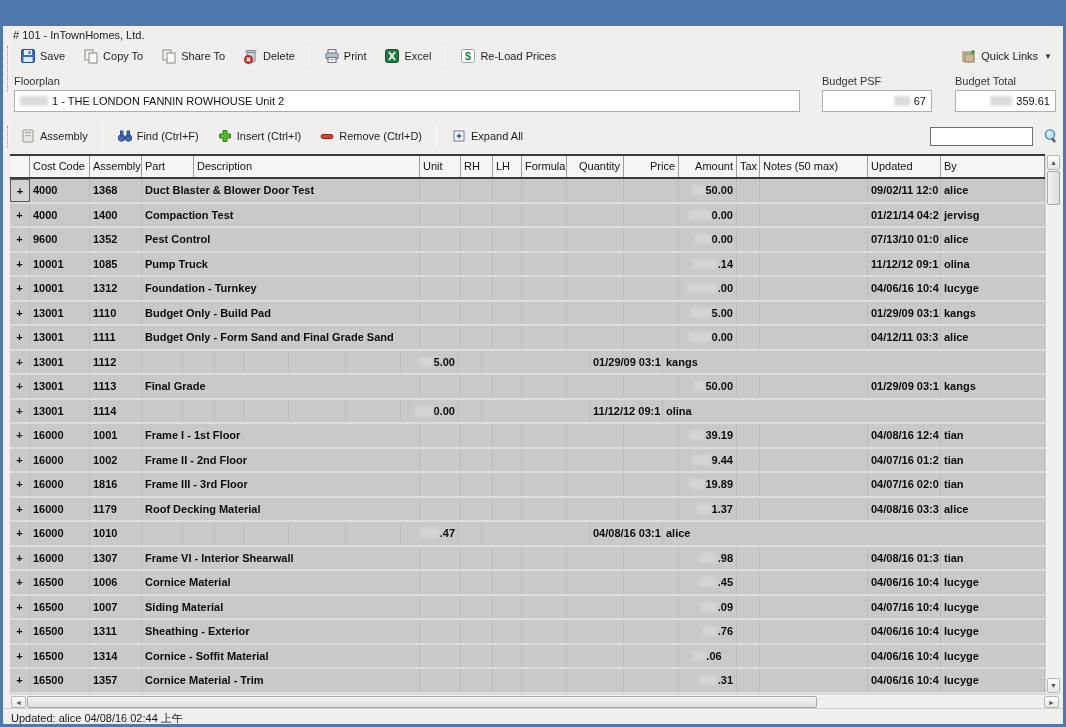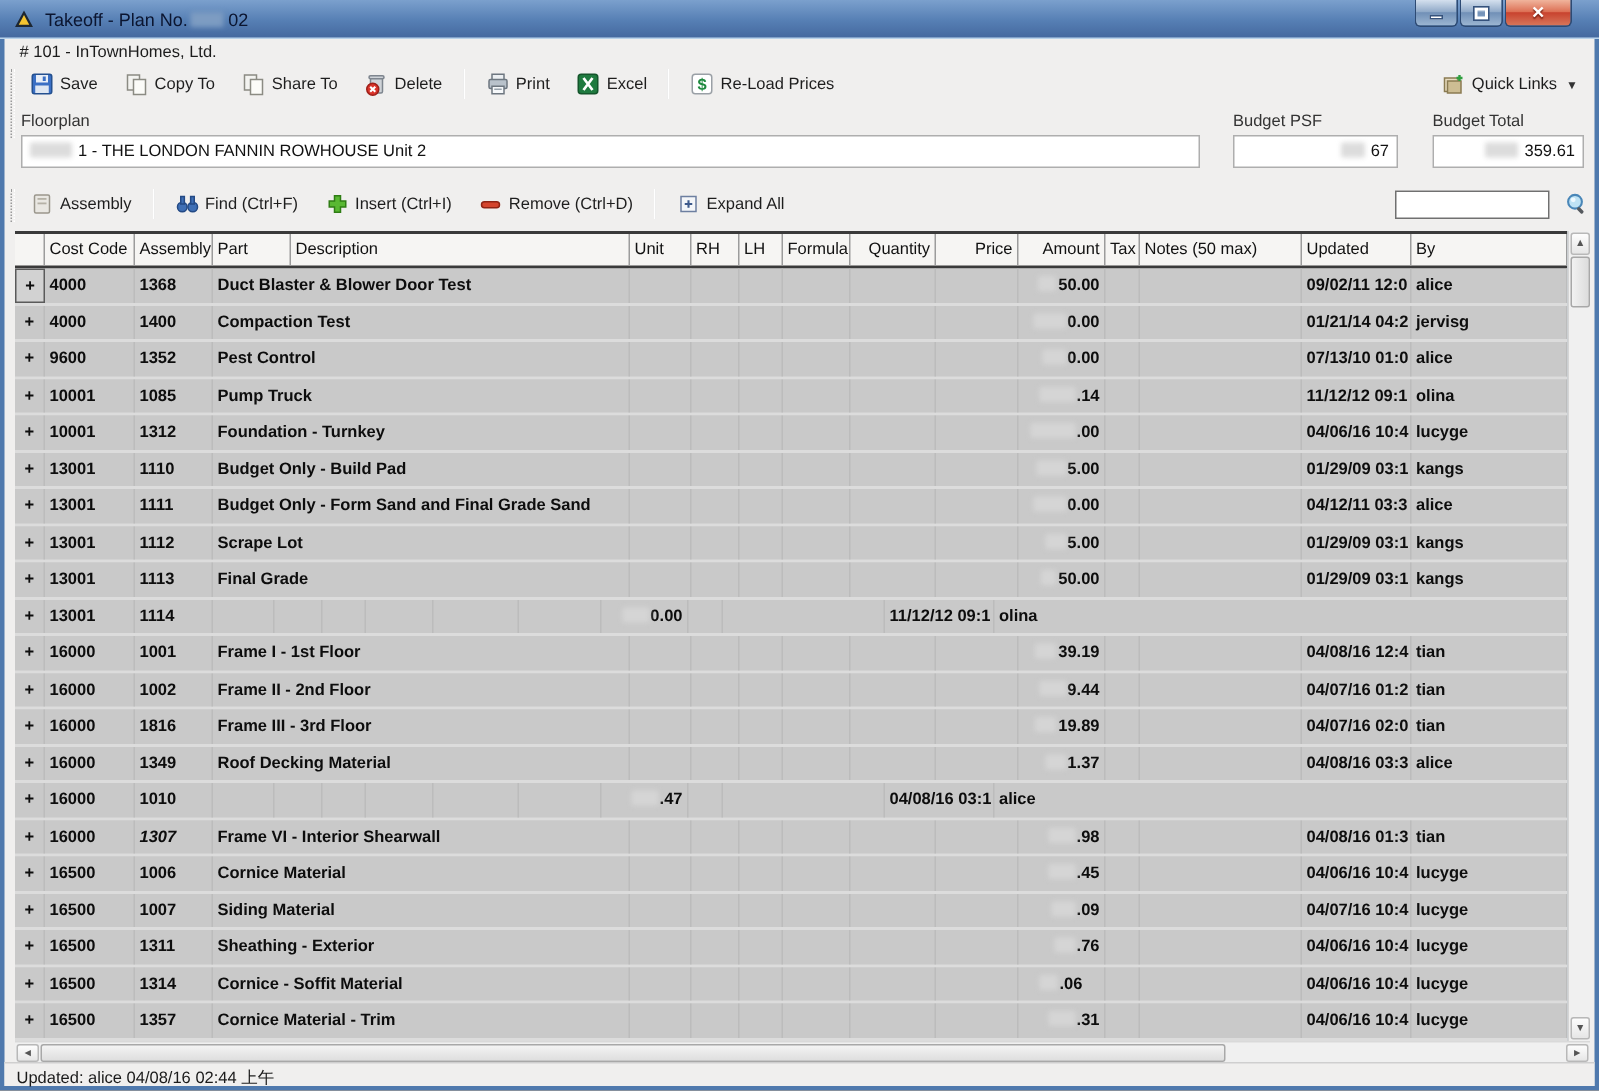--- a/index.html
+++ b/index.html
@@ -70,42 +70,20 @@
     border:1px solid #a8a8a8;border-radius:2px;}
   
   .statusbar{position:absolute;left:0;top:682px;width:100%;height:16px;border-top:1px solid #cfcfcf;
     font-size:11px;color:#1a1a1a;padding:2px 0 0 8px;background:#f0efee;}
 </style>
 </head>
 <body>
 
 <div class="window">
 
-  <div class="titlebar">
-    <svg class="icon16" viewBox="0 0 16 16" width="14" height="14">
-      <polygon points="8,2 14,13 2,13" fill="#1d2733"></polygon>
-      <polygon points="8,5 11.5,11.5 4.5,11.5" fill="#f4c431"></polygon>
-    </svg>
-    <span class="title-text">
-      <span>Takeoff - Plan No.</span>
-      <span class="redact" style="width:22px;background:#7d9cc2;"></span>
-      <span>02</span>
-    </span>
-    <div class="capbtns">
-      <div class="capbtn">
-          <div class="glyph-min"></div>
-        </div>
-      <div class="capbtn">
-          <div class="glyph-max"></div>
-        </div>
-      <div class="capbtn close">
-          <span class="glyph-close">✕</span>
-        </div>
-    </div>
-  </div>
 
   <div class="client">
     <div class="grip" style="top:20px;height:46px;"></div>
 
     <div class="company-bar"># 101 - InTownHomes, Ltd.</div>
 
     <div class="toolbar1">
       <div class="tbtn">
         <svg class="icon16" viewBox="0 0 16 16">
           <rect x="1.5" y="1.5" width="13" height="13" rx="1.5" fill="#3a6fc4" stroke="#24508f"></rect>
@@ -378,21 +356,20 @@
             <div class="gcell r" style="width: 58px;"><span class="redact" style="width: 22px;"></span>0.00</div>
             <div class="gcell" style="width: 23px;"></div>
             <div class="gcell" style="width: 108px;"></div>
             <div class="gcell" style="width: 73px;">04/12/11 03:3</div>
             <div class="gcell" style="width: auto; flex: 1 1 0%;">alice</div>
           </div>
           <div class="grow">
             <div class="gcell center" style="width: 20px;">+</div>
             <div class="gcell" style="width: 60px;">13001</div>
             <div class="gcell" style="width: 52px;">1112</div>
-            <div class="gcell" style="width: 278px;">Scrape Lot</div>
             <div class="gcell" style="width: 41px;"></div>
             <div class="gcell" style="width: 32px;"></div>
             <div class="gcell" style="width: 29px;"></div>
             <div class="gcell" style="width: 45px;"></div>
             <div class="gcell" style="width: 57px;"></div>
             <div class="gcell" style="width: 55px;"></div>
             <div class="gcell r" style="width: 58px;"><span class="redact" style="width: 14px;"></span>5.00</div>
             <div class="gcell" style="width: 23px;"></div>
             <div class="gcell" style="width: 108px;"></div>
             <div class="gcell" style="width: 73px;">01/29/09 03:1</div>
@@ -478,21 +455,21 @@
             <div class="gcell" style="width: 55px;"></div>
             <div class="gcell r" style="width: 58px;"><span class="redact" style="width: 14px;"></span>19.89</div>
             <div class="gcell" style="width: 23px;"></div>
             <div class="gcell" style="width: 108px;"></div>
             <div class="gcell" style="width: 73px;">04/07/16 02:0</div>
             <div class="gcell" style="width: auto; flex: 1 1 0%;">tian</div>
           </div>
           <div class="grow">
             <div class="gcell center" style="width: 20px;">+</div>
             <div class="gcell" style="width: 60px;">16000</div>
-            <div class="gcell" style="width: 52px;">1349</div>
+            <div class="gcell" style="width: 52px;">1179</div>
             <div class="gcell" style="width: 278px;">Roof Decking Material</div>
             <div class="gcell" style="width: 41px;"></div>
             <div class="gcell" style="width: 32px;"></div>
             <div class="gcell" style="width: 29px;"></div>
             <div class="gcell" style="width: 45px;"></div>
             <div class="gcell" style="width: 57px;"></div>
             <div class="gcell" style="width: 55px;"></div>
             <div class="gcell r" style="width: 58px;"><span class="redact" style="width: 14px;"></span>1.37</div>
             <div class="gcell" style="width: 23px;"></div>
             <div class="gcell" style="width: 108px;"></div>
@@ -511,21 +488,21 @@
             <div class="gcell" style="width: 55px;"></div>
             <div class="gcell r" style="width: 58px;"><span class="redact" style="width: 18px;"></span>.47</div>
             <div class="gcell" style="width: 23px;"></div>
             <div class="gcell" style="width: 108px;"></div>
             <div class="gcell" style="width: 73px;">04/08/16 03:1</div>
             <div class="gcell" style="width: auto; flex: 1 1 0%;">alice</div>
           </div>
           <div class="grow">
             <div class="gcell center" style="width: 20px;">+</div>
             <div class="gcell" style="width: 60px;">16000</div>
-            <div class="gcell" style="width: 52px; font-style: italic;">1307</div>
+            <div class="gcell" style="width: 52px;">1307</div>
             <div class="gcell" style="width: 278px;">Frame VI - Interior Shearwall</div>
             <div class="gcell" style="width: 41px;"></div>
             <div class="gcell" style="width: 32px;"></div>
             <div class="gcell" style="width: 29px;"></div>
             <div class="gcell" style="width: 45px;"></div>
             <div class="gcell" style="width: 57px;"></div>
             <div class="gcell" style="width: 55px;"></div>
             <div class="gcell r" style="width: 58px;"><span class="redact" style="width: 18px;"></span>.98</div>
             <div class="gcell" style="width: 23px;"></div>
             <div class="gcell" style="width: 108px;"></div>

